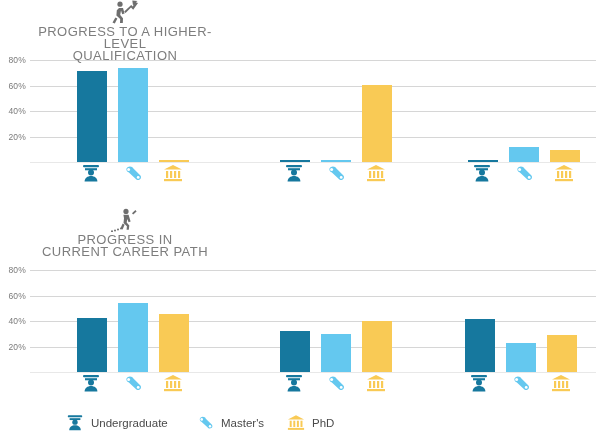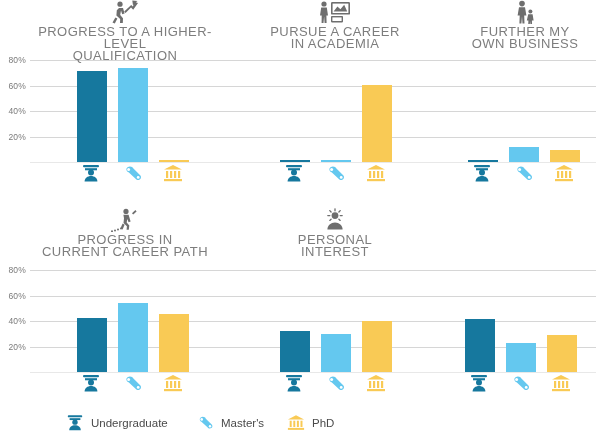--- a/index.html
+++ b/index.html
@@ -141,35 +141,20 @@
               <rect x="11" y="7" width="2.2" height="7"></rect>
               <rect x="15" y="7" width="2.2" height="7"></rect>
               <rect x="1" y="15" width="18" height="2.2"></rect>
             </svg>
           </span>
         </div>
       </div>
     </div>
 
     <div class="panel" style="left:255px;width:160px">
-      <div class="panel-head">
-        <span class="panel-icon">
-          <svg width="34" height="24" viewBox="0 0 34 24" fill="#6e6e6e">
-            <circle cx="6" cy="4" r="2.6"></circle>
-            <path d="M3.2 7.4h5.6l1.2 8.2H8.4l.2 7.4H6.6l-.5-6.4-.6 6.4H3.6l.1-7.4H2Z"></path>
-            <rect x="13" y="2" width="19" height="12.6" rx="1.2"></rect>
-            <rect x="14.6" y="3.6" width="15.8" height="9.4" fill="#ffffff"></rect>
-            <path d="M15.6 11.6 L19.4 6.6 L22.4 9.2 L26.2 4.8 L29.2 11.6 Z" fill="#6e6e6e"></path>
-            <rect x="13" y="16" width="12" height="6.4" rx="0.8"></rect>
-            <rect x="14.4" y="17.4" width="9.2" height="3.6" fill="#ffffff"></rect>
-          </svg>
-        </span>
-        <div class="panel-title">PURSUE A CAREER
-IN ACADEMIA</div>
-      </div>
       <div class="bars" style="height:162px;top:0">
         <div class="bar bar-ug" style="left:25px">
           <div class="bar-rect" style="height:2.5px"></div>
           <span class="bar-icon" style="bottom:-22px">
             <svg width="20" height="18" viewBox="0 0 20 18" fill="#16789E">
               <rect x="2" y="1" width="16" height="2.2" rx="1"></rect>
               <path d="M4 4.2h12v2.1H4z"></path>
               <circle cx="10" cy="8.6" r="3"></circle>
               <path d="M3.6 17.5c0-3.3 2.9-5.4 6.4-5.4s6.4 2.1 6.4 5.4z"></path>
             </svg>
@@ -195,32 +180,20 @@
               <rect x="11" y="7" width="2.2" height="7"></rect>
               <rect x="15" y="7" width="2.2" height="7"></rect>
               <rect x="1" y="15" width="18" height="2.2"></rect>
             </svg>
           </span>
         </div>
       </div>
     </div>
 
     <div class="panel" style="left:455px;width:140px">
-      <div class="panel-head">
-        <span class="panel-icon">
-          <svg width="26" height="24" viewBox="0 0 26 24" fill="#6e6e6e">
-            <circle cx="10" cy="3.6" r="2.8"></circle>
-            <path d="M7 7.2h6l1.4 8.4h-2.2l.3 7.8h-2l-.5-6.8-.6 6.8H7.4l.3-7.8H5.6Z"></path>
-            <circle cx="18.4" cy="11.6" r="2"></circle>
-            <path d="M16.2 14.2h4.4l1 6.2h-1.7l.2 5h-1.6l-.4-4.4-.4 4.4h-1.5l.2-5h-1.6Z"></path>
-          </svg>
-        </span>
-        <div class="panel-title">FURTHER MY
-OWN BUSINESS</div>
-      </div>
       <div class="bars" style="height:162px;top:0">
         <div class="bar bar-ug" style="left:13px">
           <div class="bar-rect" style="height:2.5px"></div>
           <span class="bar-icon" style="bottom:-22px">
             <svg width="20" height="18" viewBox="0 0 20 18" fill="#16789E">
               <rect x="2" y="1" width="16" height="2.2" rx="1"></rect>
               <path d="M4 4.2h12v2.1H4z"></path>
               <circle cx="10" cy="8.6" r="3"></circle>
               <path d="M3.6 17.5c0-3.3 2.9-5.4 6.4-5.4s6.4 2.1 6.4 5.4z"></path>
             </svg>
@@ -316,39 +289,20 @@
               <rect x="11" y="7" width="2.2" height="7"></rect>
               <rect x="15" y="7" width="2.2" height="7"></rect>
               <rect x="1" y="15" width="18" height="2.2"></rect>
             </svg>
           </span>
         </div>
       </div>
     </div>
 
     <div class="panel" style="left:255px;width:160px">
-      <div class="panel-head" style="top:8px">
-        <span class="panel-icon">
-          <svg width="26" height="24" viewBox="0 0 26 24" fill="#6e6e6e">
-            <circle cx="13" cy="7.6" r="3.4"></circle>
-            <g stroke="#6e6e6e" stroke-width="1.3" stroke-linecap="round">
-              <line x1="13" y1="0.8" x2="13" y2="2.8"></line>
-              <line x1="7.8" y1="2.6" x2="9.1" y2="4"></line>
-              <line x1="18.2" y1="2.6" x2="16.9" y2="4"></line>
-              <line x1="5.8" y1="7.6" x2="7.8" y2="7.6"></line>
-              <line x1="20.2" y1="7.6" x2="18.2" y2="7.6"></line>
-              <line x1="7.8" y1="12.4" x2="9.1" y2="11.2"></line>
-              <line x1="18.2" y1="12.4" x2="16.9" y2="11.2"></line>
-            </g>
-            <path d="M5.4 21.6c0-4 3.4-7 7.6-7s7.6 3 7.6 7z"></path>
-          </svg>
-        </span>
-        <div class="panel-title">PERSONAL
-INTEREST</div>
-      </div>
       <div class="bars" style="height:172px;top:0">
         <div class="bar bar-ug" style="left:25px">
           <div class="bar-rect" style="height:41.1px"></div>
           <span class="bar-icon" style="bottom:-22px">
             <svg width="20" height="18" viewBox="0 0 20 18" fill="#16789E">
               <rect x="2" y="1" width="16" height="2.2" rx="1"></rect>
               <path d="M4 4.2h12v2.1H4z"></path>
               <circle cx="10" cy="8.6" r="3"></circle>
               <path d="M3.6 17.5c0-3.3 2.9-5.4 6.4-5.4s6.4 2.1 6.4 5.4z"></path>
             </svg>

